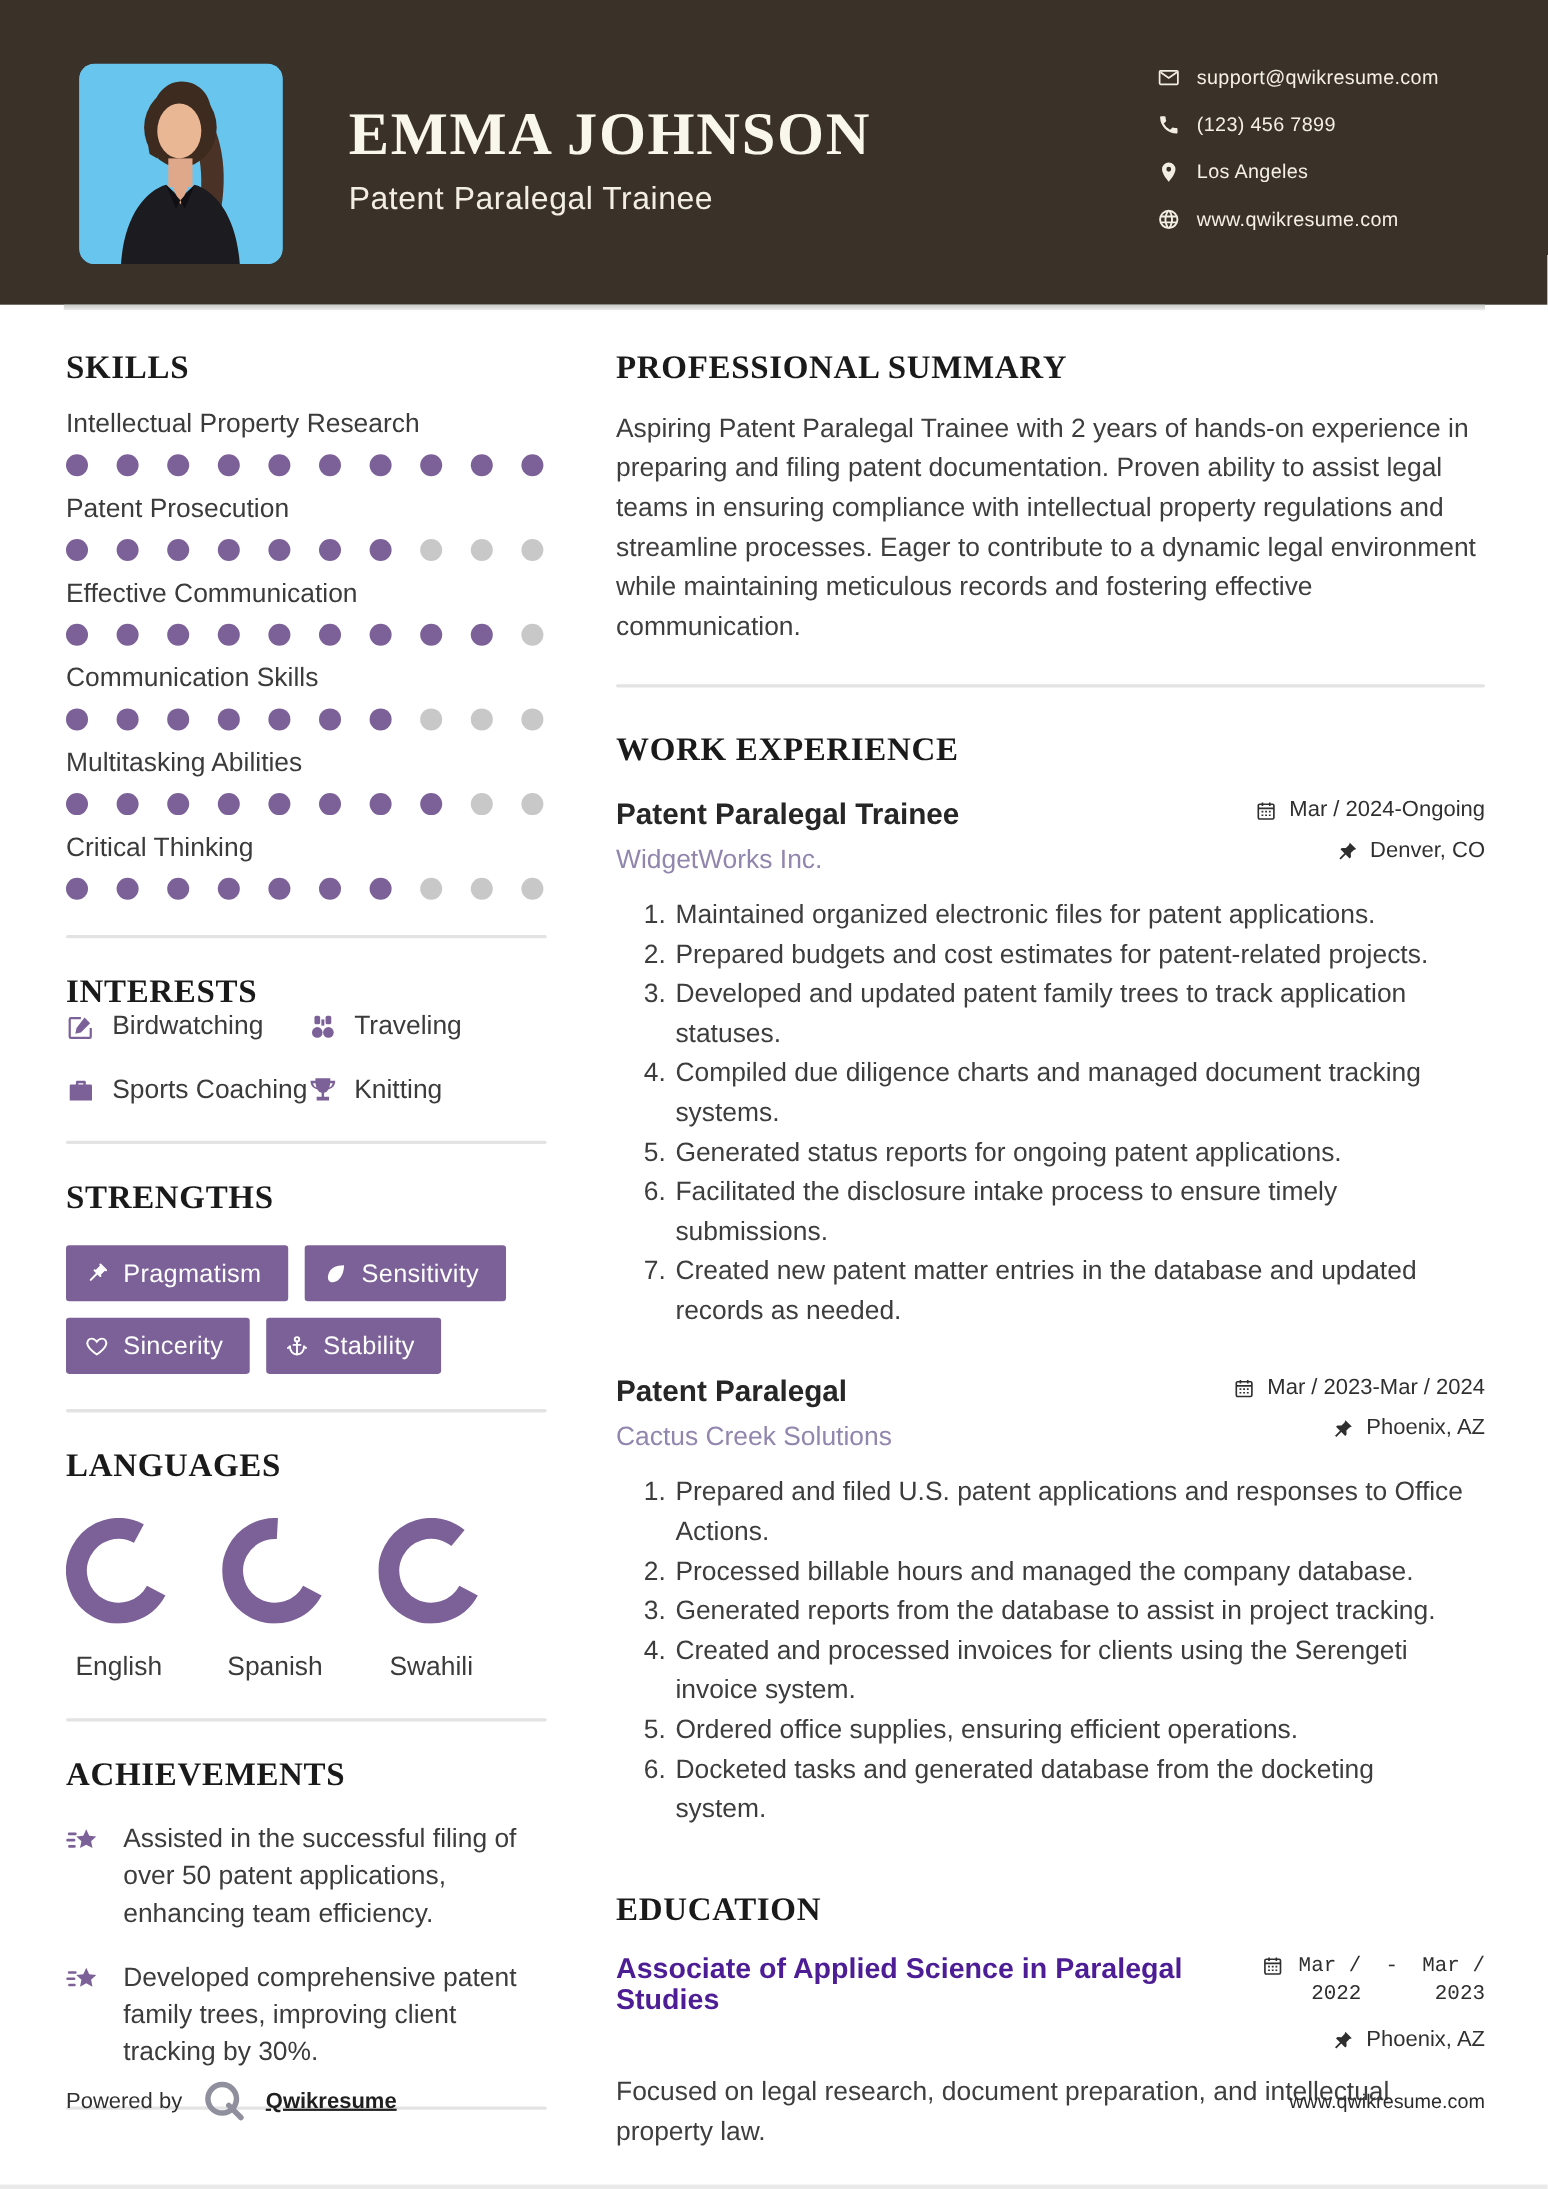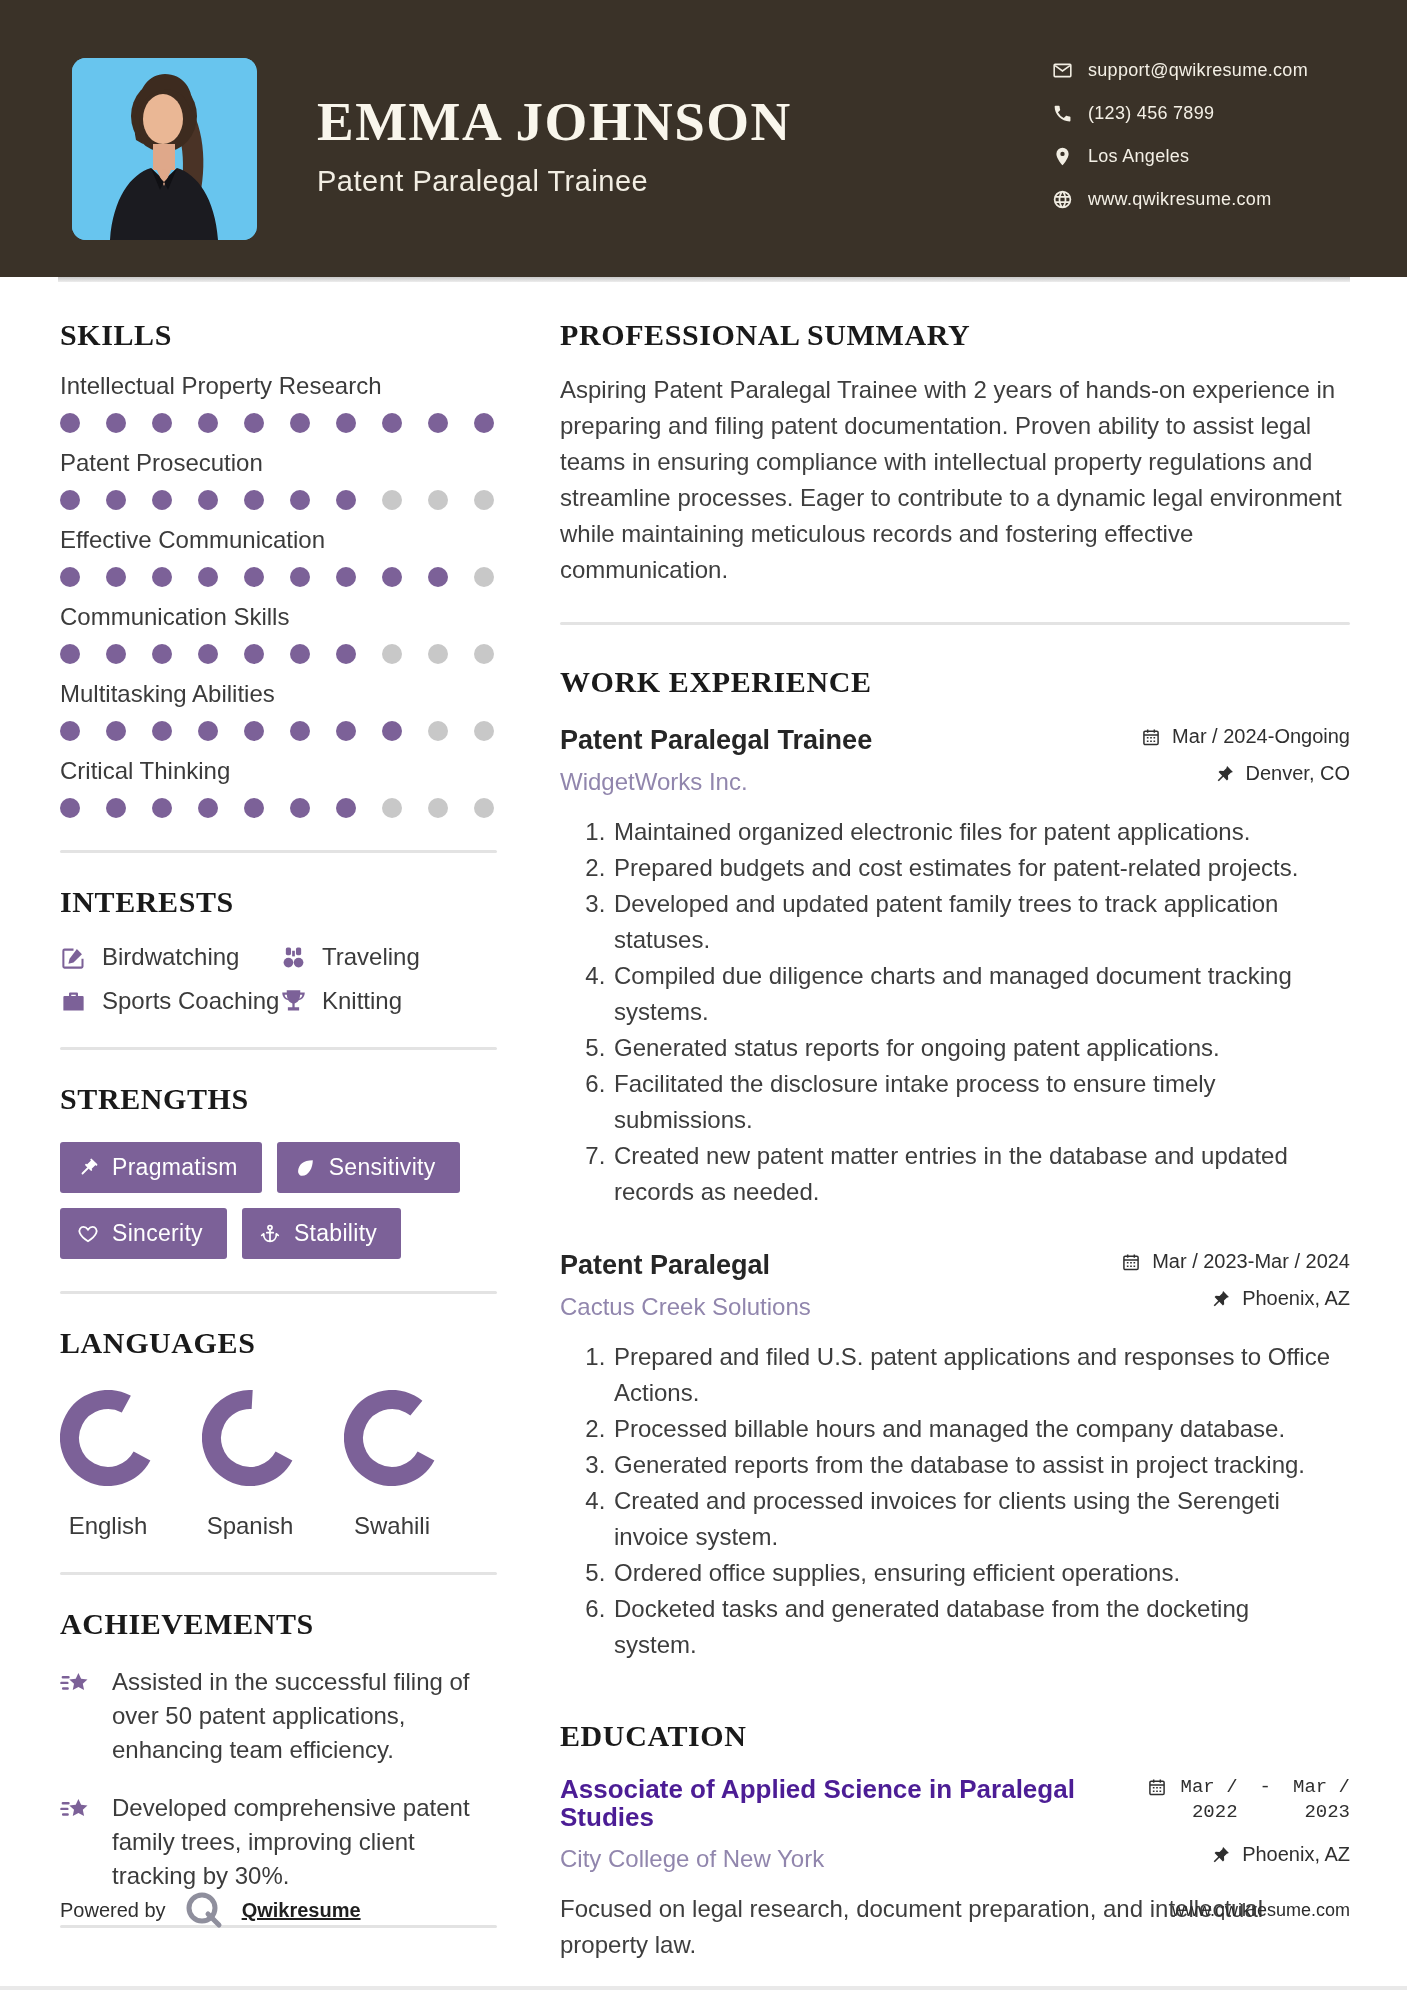--- a/index.html
+++ b/index.html
@@ -31,21 +31,21 @@
   .col-right .divider { margin:34px 0 40px; }
 
   
   .skill-label { font-size:24px; color:#3b3b3b; margin:16px 0 13px; }
   .skills .skill-label:first-of-type { margin-top:20px; }
   .dots { display:flex; gap:26px; }
   .dot { width:20px; height:20px; border-radius:50%; background:var(--accent,#7c6198); }
   .dot.empty { background:#c8c8c8; }
 
   
-  .interests-grid { display:grid; grid-template-columns:220px 1fr; row-gap:16px; margin-top:24px; }
+  .interests-grid { display:grid; grid-template-columns:220px 1fr; row-gap:30px; }
   .interest { display:flex; align-items:center; gap:15px; }
   .interest .ic { width:27px; height:27px; color:var(--accent,#7c6198); flex:none; }
   .interest .ic svg { width:27px; height:27px; }
   .interest .lbl { font-size:24px; color:#3b3b3b; white-space:nowrap; }
 
   
   .tags { display:flex; flex-wrap:wrap; gap:15px; margin-top:26px; }
   .tag { display:flex; align-items:center; gap:13px; background:var(--accent,#7c6198); color:#fff; border-radius:3px; padding:12px 24px 12px 17px; }
   .tag .ic { width:22px; height:22px; display:inline-flex; }
   .tag .ic svg { width:22px; height:22px; }
@@ -470,21 +470,20 @@
               </ol>
             </div>
           </div>
       </section>
 
       <section class="edu">
         <h2 class="section-h">EDUCATION</h2>
         <div class="edu-head">
           <div>
             <div class="degree">Associate of Applied Science in Paralegal Studies</div>
-            <div class="school">City College of New York</div>
           </div>
           <div class="meta">
             <div class="edu-dates">
               <span class="ic">
                   <svg viewBox="0 0 24 24" fill="none" stroke="currentColor" stroke-width="1.8">
                     <rect x="3.5" y="5" width="17" height="16" rx="1.5"></rect>
                     <path d="M3.5 9.5h17M8 3v4M16 3v4M7 13h2M11 13h2M15 13h2M7 17h2M11 17h2M15 17h2"></path>
                   </svg>
                 </span>
               <span class="dcol">

